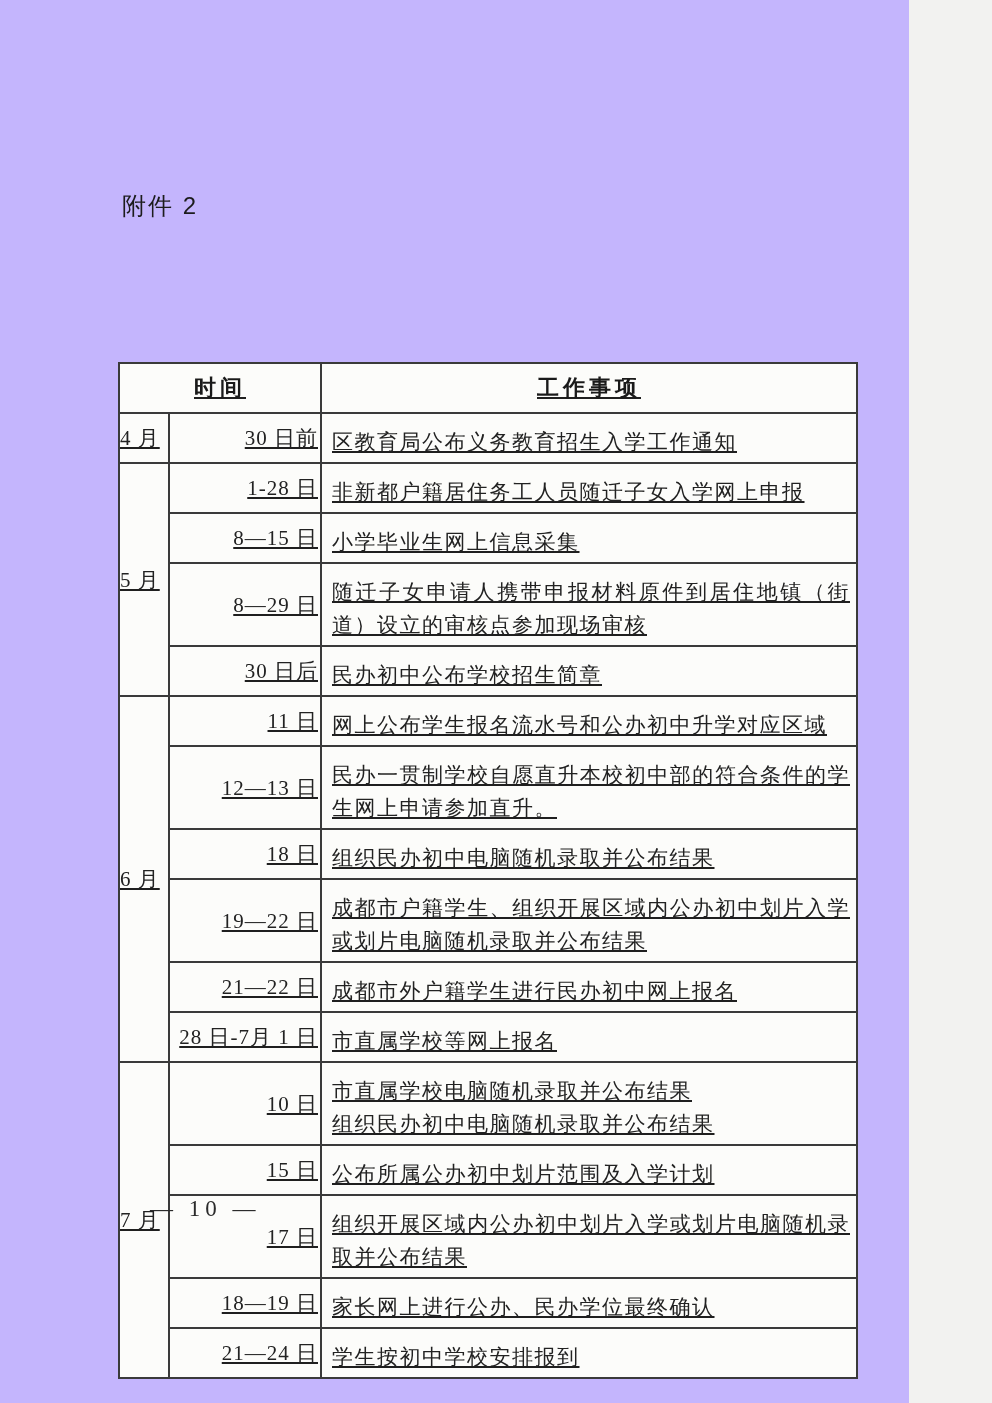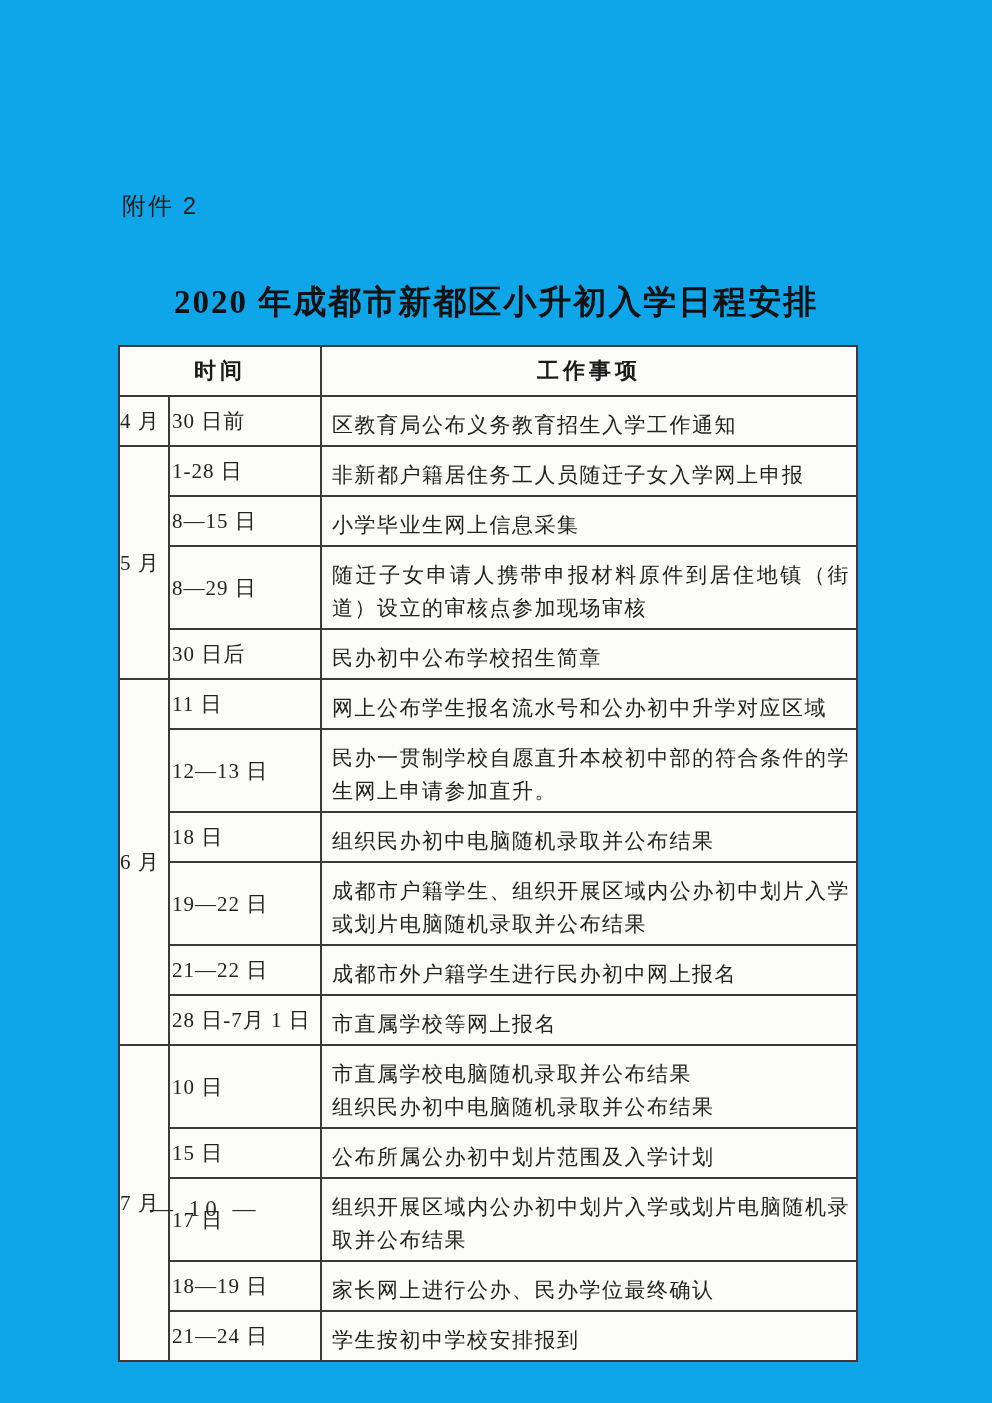--- a/index.html
+++ b/index.html
@@ -4,22 +4,22 @@
 <style>
   html, body { margin: 0; padding: 0; }
   body {
     width: 992px; height: 1403px;
     background: #f2f2f0;
     font-family: "Liberation Serif", "DejaVu Serif", serif;
     color: #1f1f1f;
   }
   .page {
     position: relative;
-    width: 992px; height: 1403px;
-    background: #0ea5e9;
+    width: 909px; height: 1403px;
+    background: #c4b5fd;
     overflow: hidden;
   }
   .attachment-label {
     position: absolute;
     left: 122px; top: 190px;
     font-family: "Liberation Sans", "DejaVu Sans", sans-serif;
     font-size: 24px;
     font-weight: 500;
     letter-spacing: 2px;
     color: #1c1c1c;
@@ -30,25 +30,26 @@
     width: 100%;
     text-align: center;
     font-size: 33px;
     font-weight: bold;
     letter-spacing: 2px;
     color: #111;
     white-space: nowrap;
   }
   table.schedule {
     position: absolute;
-    left: 118px; top: 345px;
+    left: 118px; top: 362px;
     width: 738px;
     border-collapse: collapse;
     table-layout: fixed;
     background: #fcfcfa;
+    text-decoration: underline;
   }
   table.schedule col.c-month { width: 50px; }
   table.schedule col.c-date  { width: 152px; }
   table.schedule col.c-task  { width: 536px; }
   table.schedule th, table.schedule td {
     border: 2px solid #3a3a3a;
     font-size: 21px;
     color: #222;
     vertical-align: middle;
   }
@@ -59,21 +60,21 @@
     letter-spacing: 4px;
     text-align: center;
     color: #1a1a1a;
   }
   td.month-cell {
     text-align: left;
     letter-spacing: 1px;
     padding: 0;
   }
   td.date-cell {
-    text-align: left;
+    text-align: right;
     letter-spacing: 1px;
     padding: 0 2px;
     height: 39px;
   }
   td.task-cell {
     padding: 12px 6px 3px 10px;
     line-height: 33px;
     letter-spacing: 1.5px;
     text-align: justify;
     text-justify: inter-ideograph;
@@ -88,21 +89,20 @@
     color: #2b2b2b;
   }
 </style>
 </head>
 <body>
 
 <div class="page">
 
   <div class="attachment-label">附件 2</div>
 
-  <div class="doc-title">2020 年成都市新都区小升初入学日程安排</div>
 
   <table class="schedule">
     <colgroup>
       <col class="c-month">
       <col class="c-date">
       <col class="c-task">
     </colgroup>
     <thead>
       <tr>
         <th colspan="2">时间</th>

